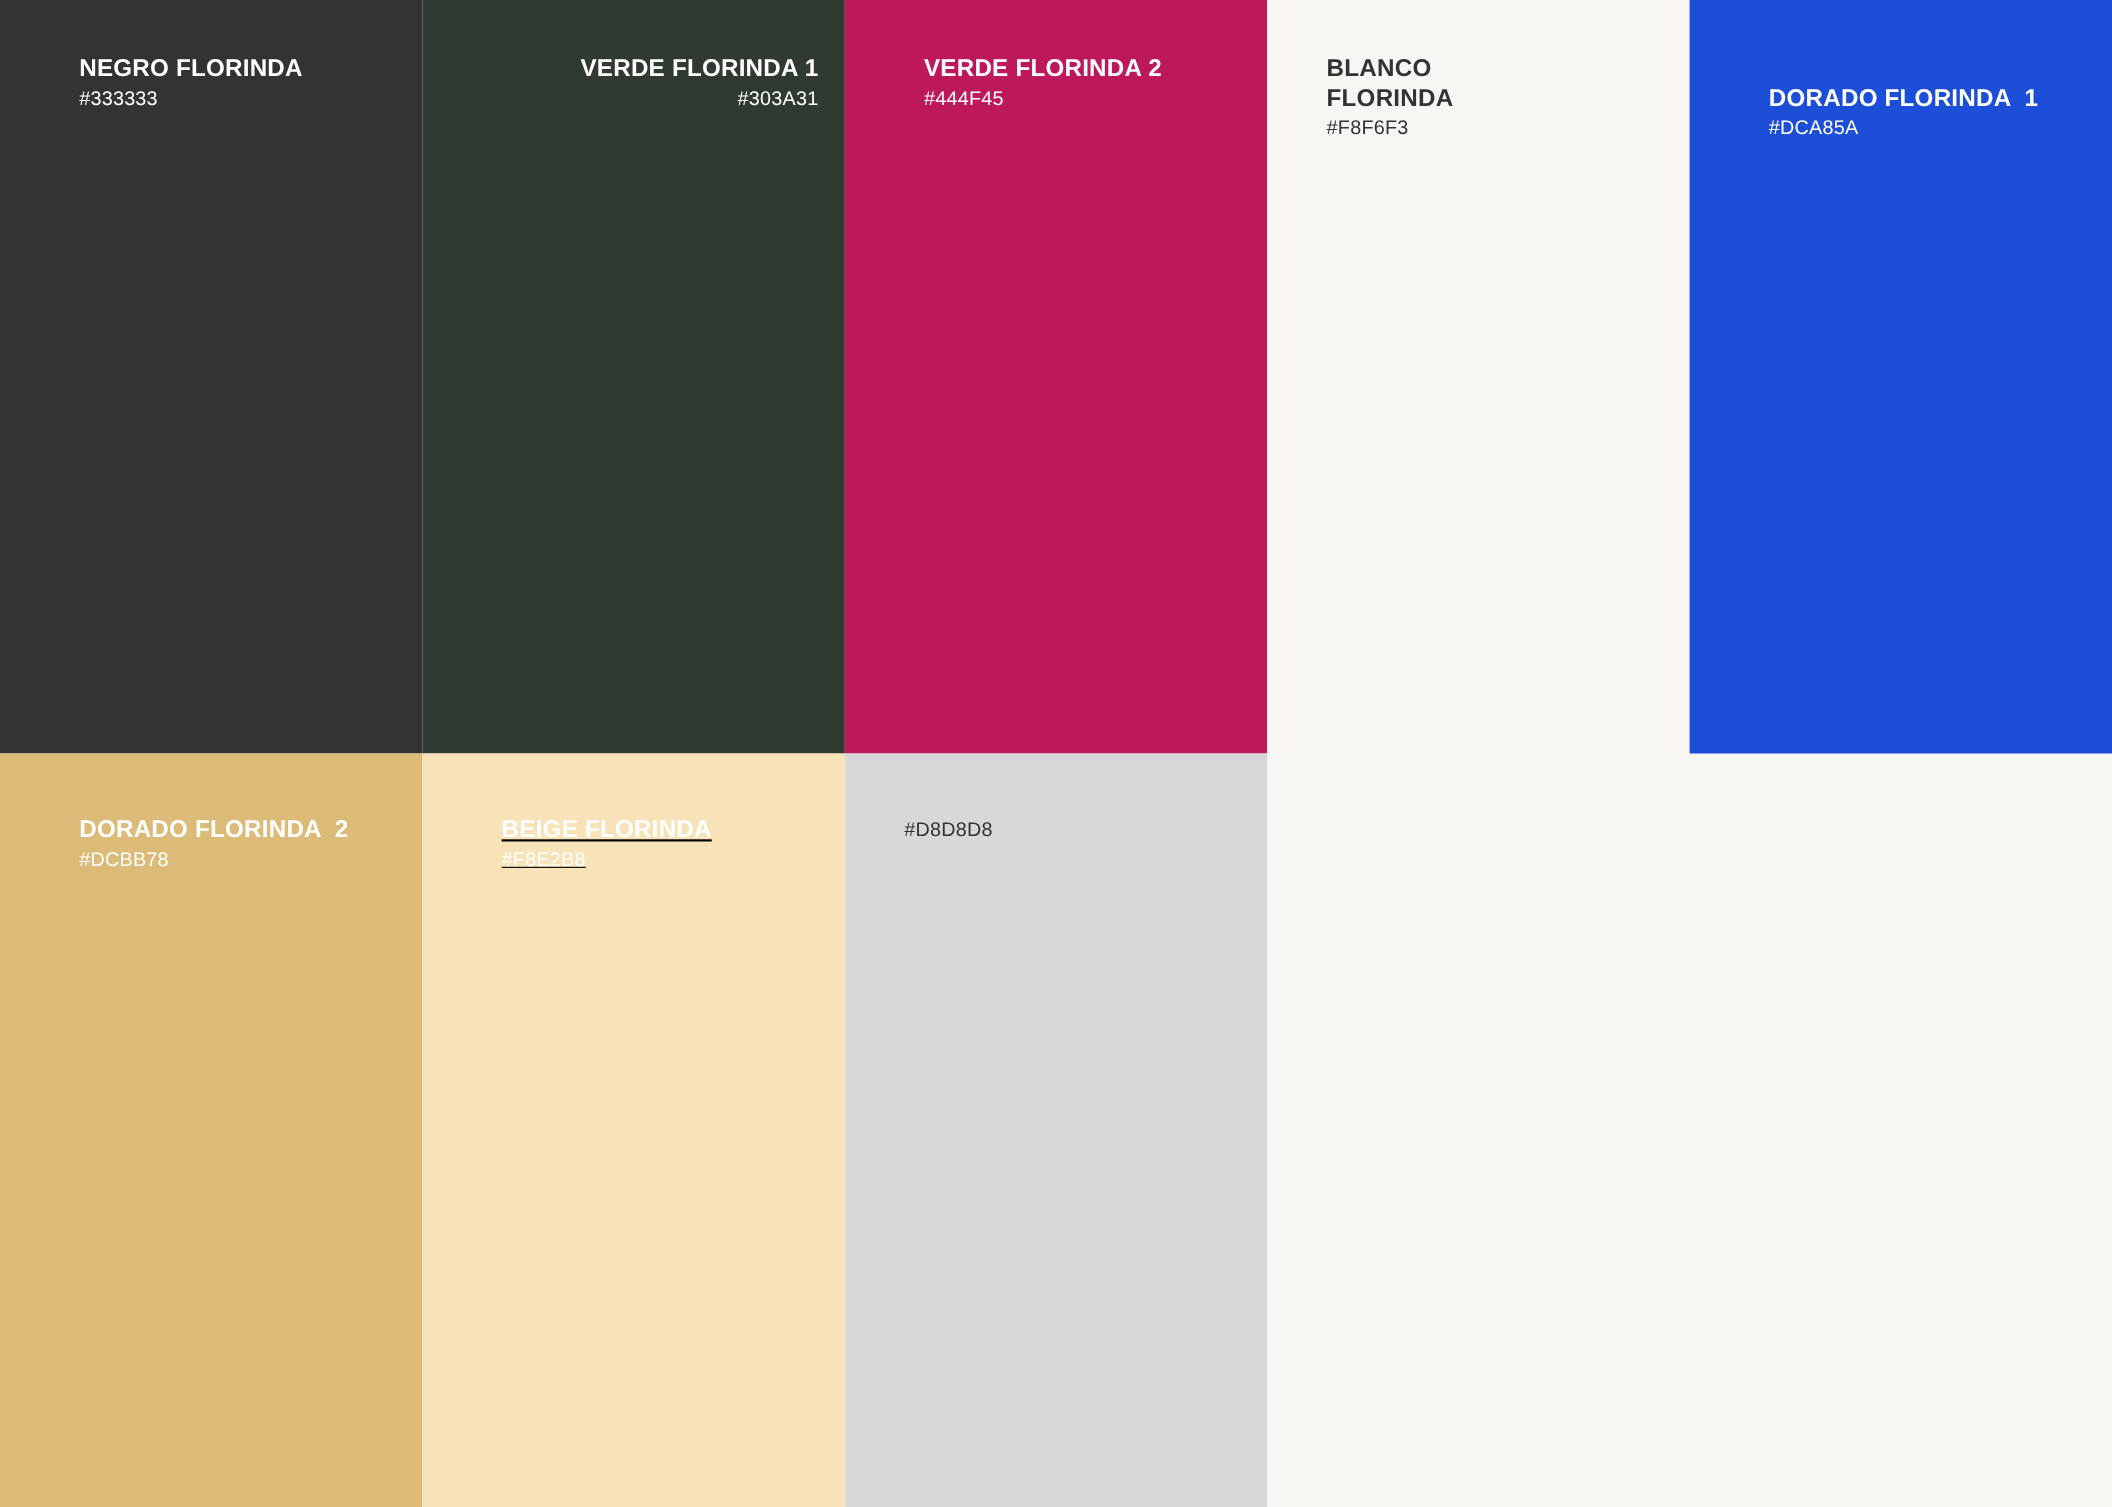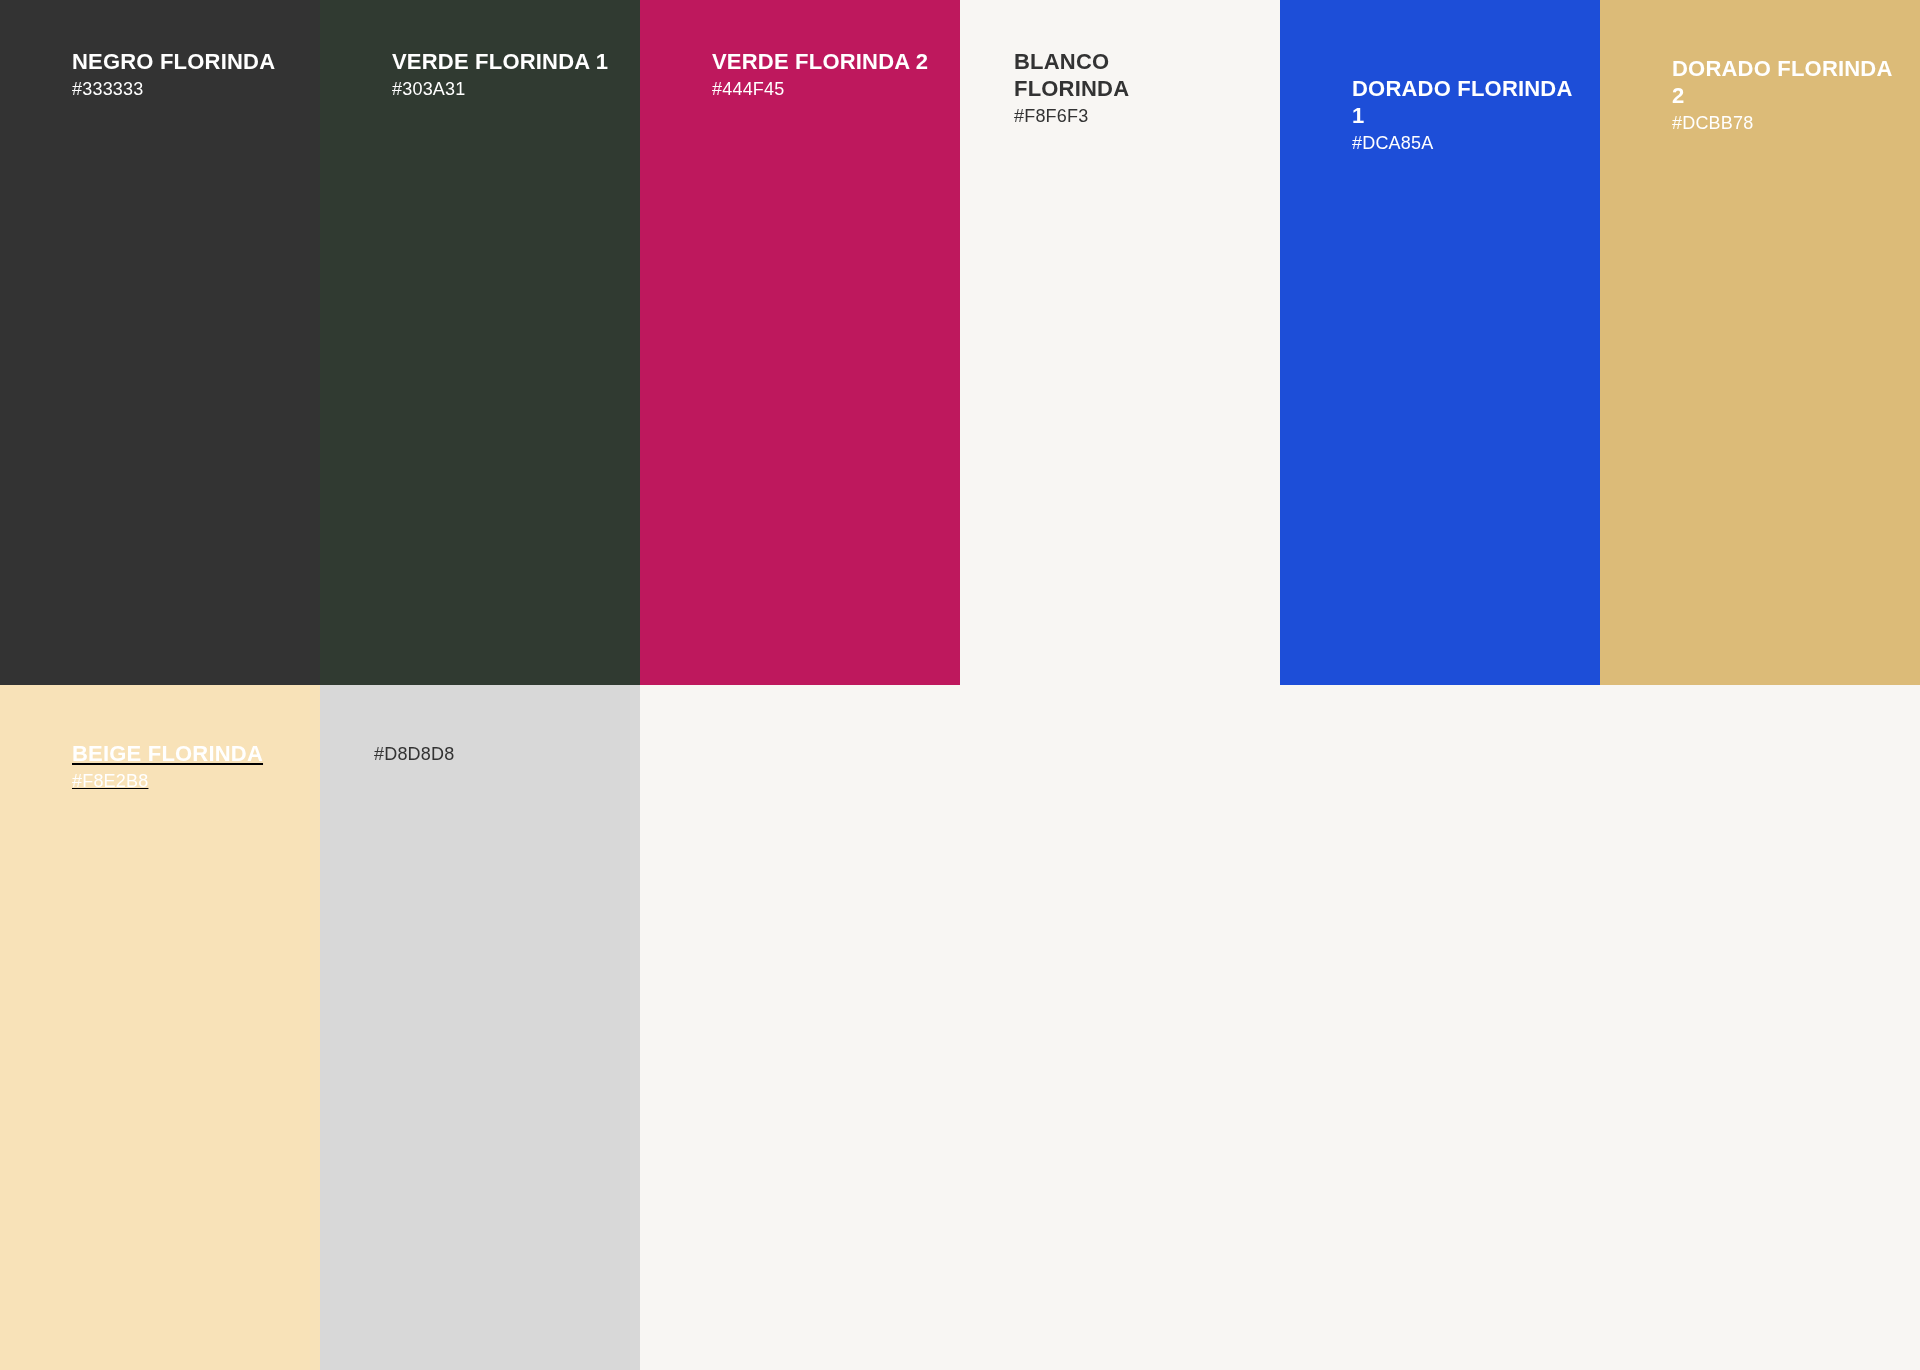--- a/index.html
+++ b/index.html
@@ -10,21 +10,21 @@
     height: 1370px;
     overflow: hidden;
     background: #F8F6F3;
     font-family: "Liberation Sans", sans-serif;
   }
 
   .palette-grid {
     width: 1920px;
     height: 1370px;
     display: grid;
-    grid-template-columns: repeat(6, 1fr);
+    grid-template-columns: repeat(5, 1fr);
     grid-template-rows: 685px 685px;
   }
 
   .swatch {
     position: relative;
     width: 100%;
     height: 100%;
     padding-top: 48px;
     padding-left: 72px;
     padding-right: 24px;
@@ -60,21 +60,21 @@
 </head>
 <body>
 
 <div class="palette-grid">
 
   <div class="swatch col-1 text-light" style="background-color: rgb(51, 51, 51);">
     <div class="swatch-name">NEGRO FLORINDA</div>
     <div class="swatch-hex">#333333</div>
   </div>
 
-  <div class="swatch col-2 text-light" style="background-color: rgb(48, 58, 49);">
+  <div class="swatch col-2 text-light" style="background-color: rgb(48, 58, 49); text-align: right;">
     <div class="swatch-name">VERDE FLORINDA 1</div>
     <div class="swatch-hex">#303A31</div>
   </div>
 
   <div class="swatch col-3 text-light" style="background-color: #be185d;">
     <div class="swatch-name">VERDE FLORINDA 2</div>
     <div class="swatch-hex">#444F45</div>
   </div>
 
   <div class="swatch col-4 text-dark" style="background-color: rgb(248, 246, 243);">

